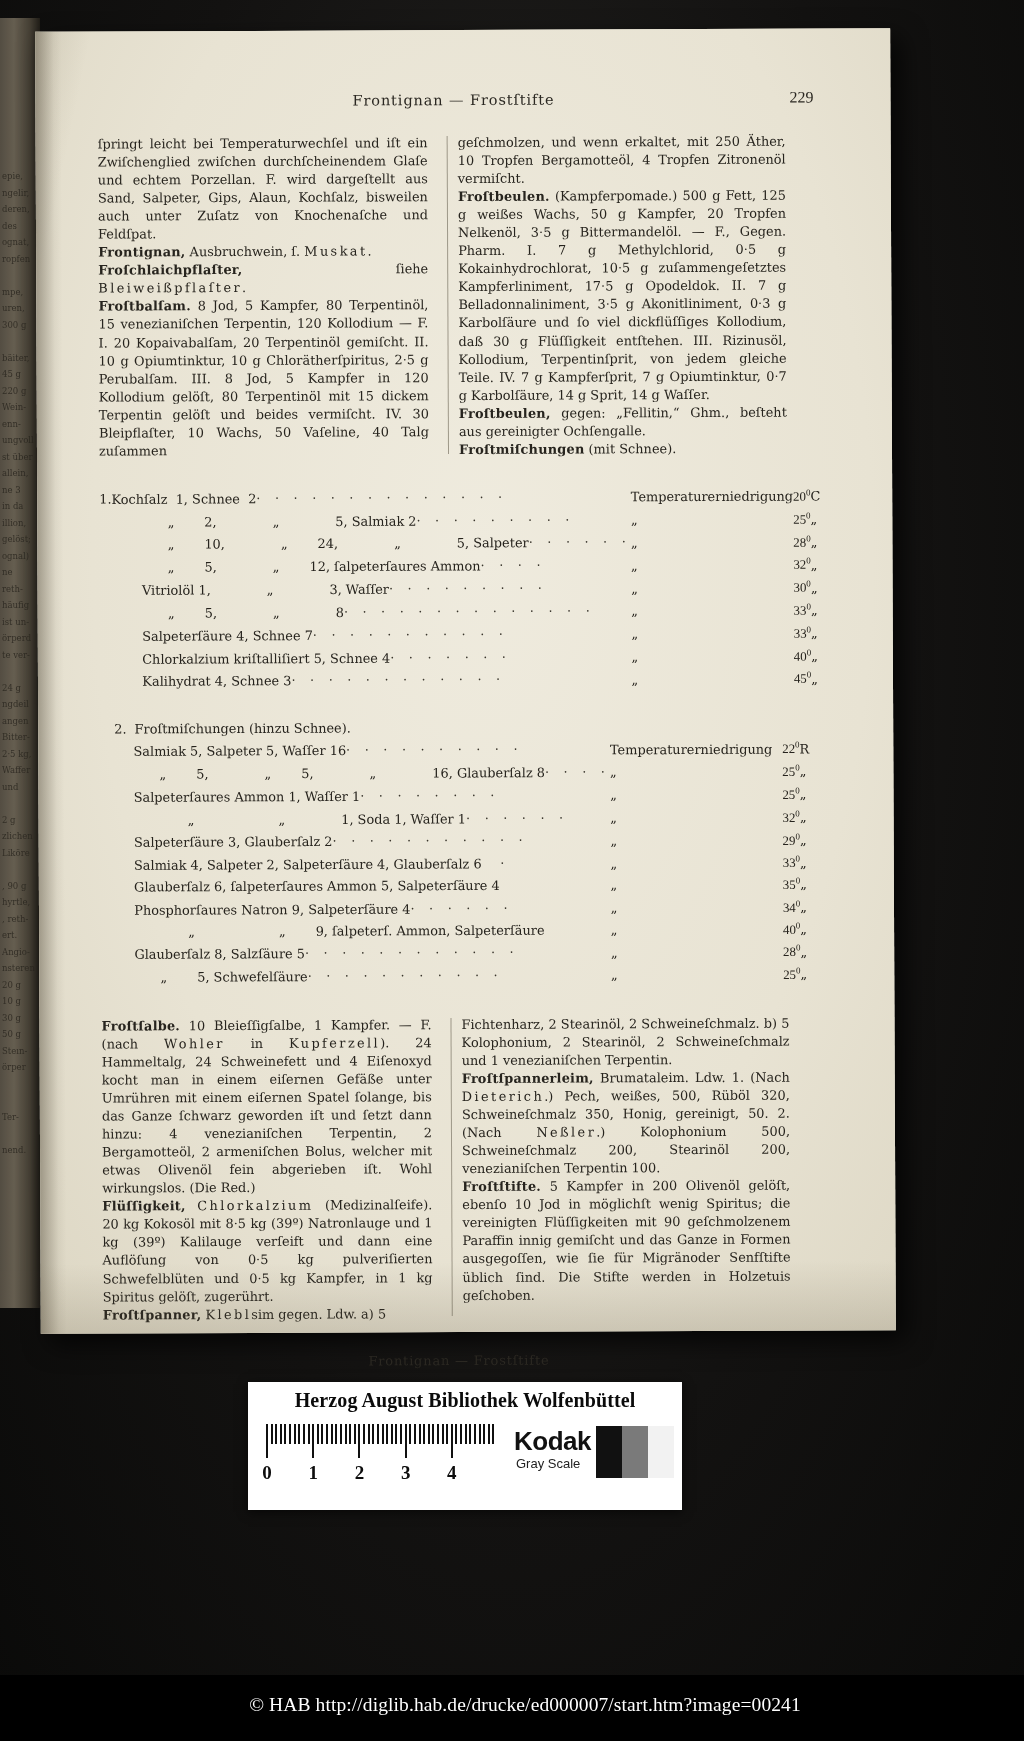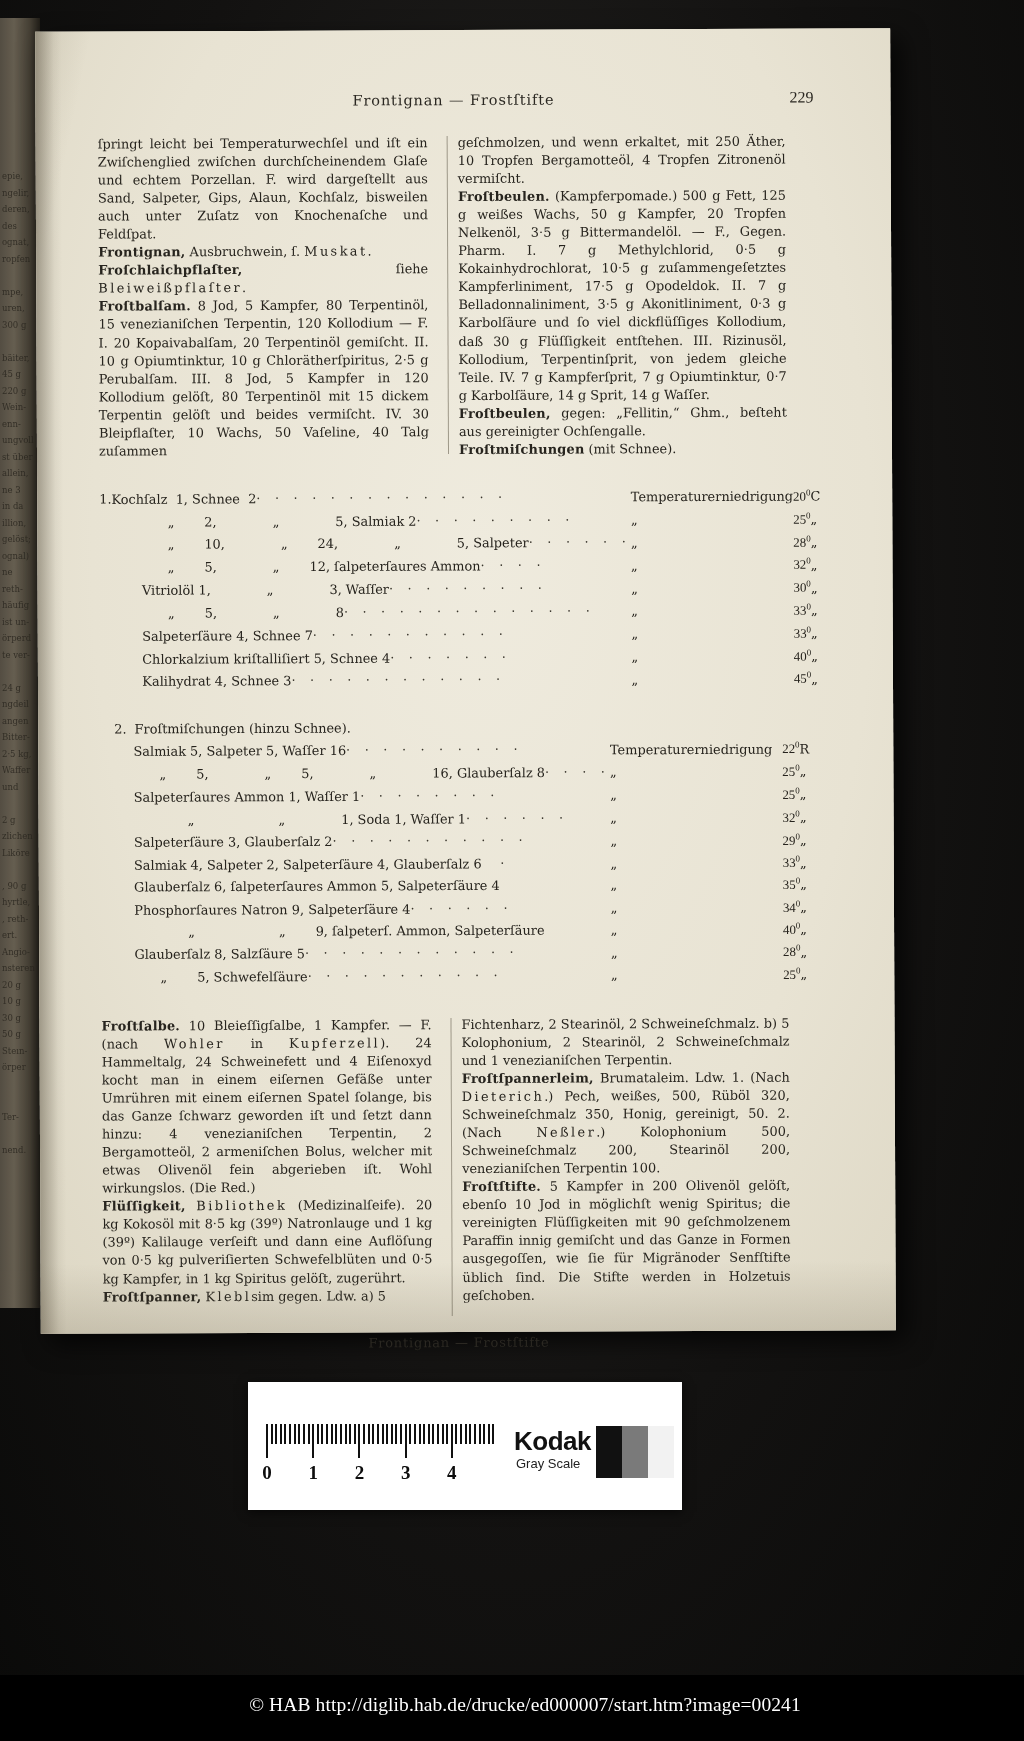--- a/index.html
+++ b/index.html
@@ -531,21 +531,21 @@
 
     <div class="cols cols-lower">
       <div class="col-rule-lower"></div>
       <div class="col left">
         <p>
           <span class="hdw">Froſtſalbe.</span>
           <span>10 Bleieſſigſalbe, 1 Kampfer. — F. (nach <span class="spaced">Wohler</span> in <span class="spaced">Kupferzell</span>). 24 Hammeltalg, 24 Schweinefett und 4 Eiſenoxyd kocht man in einem eiſernen Gefäße unter Umrühren mit einem eiſernen Spatel ſolange, bis das Ganze ſchwarz geworden iſt und ſetzt dann hinzu: 4 venezianiſchen Terpentin, 2 Bergamotteöl, 2 armeniſchen Bolus, welcher mit etwas Olivenöl fein abgerieben iſt. Wohl wirkungslos. (Die Red.)</span>
         </p>
         <p>
           <span class="hdw">Flüſſigkeit,</span>
-          <span><span class="spaced">Bibliothek</span> (Medizinalſeife). 20 kg Kokosöl mit 8·5 kg (39º) Natronlauge und 1 kg (39º) Kalilauge verſeift und dann eine Auflöſung von 0·5 kg pulveriſierten Schwefelblüten und 0·5 kg Kampfer, in 1 kg Spiritus gelöſt, zugerührt.</span>
+          <span><span class="spaced">Chlorkalzium</span> (Medizinalſeife). 20 kg Kokosöl mit 8·5 kg (39º) Natronlauge und 1 kg (39º) Kalilauge verſeift und dann eine Auflöſung von 0·5 kg pulveriſierten Schwefelblüten und 0·5 kg Kampfer, in 1 kg Spiritus gelöſt, zugerührt.</span>
         </p>
         <p>
           <span class="hdw">Froſtſpanner,</span>
           <span><span class="spaced">Klebl</span>sim gegen. Ldw. a) 5</span>
         </p>
       </div>
       <div class="col right">
         <p>Fichtenharz, 2 Stearinöl, 2 Schweineſchmalz. b) 5 Kolophonium, 2 Stearinöl, 2 Schweineſchmalz und 1 venezianiſchen Terpentin.</p>
         <p>
           <span class="hdw">Froſtſpannerleim,</span>
@@ -557,20 +557,21 @@
         </p>
       </div>
     </div>
 
     <div class="catchline">Frontignan — Frostſtifte</div>
 
   </div>
 </div>
 
 <div id="target-card">
+  <div id="target-title">Herzog August Bibliothek Wolfenbüttel</div>
 
   <div id="ruler">
     <div class="tickrow" id="tickrow">
         <div class="tick major" style="left: 8px;"></div>
         <div class="tick minor" style="left: 12.6214px;"></div>
         <div class="tick minor" style="left: 17.2427px;"></div>
         <div class="tick minor" style="left: 21.8641px;"></div>
         <div class="tick minor" style="left: 26.4854px;"></div>
         <div class="tick minor" style="left: 31.1068px;"></div>
         <div class="tick minor" style="left: 35.7282px;"></div>

